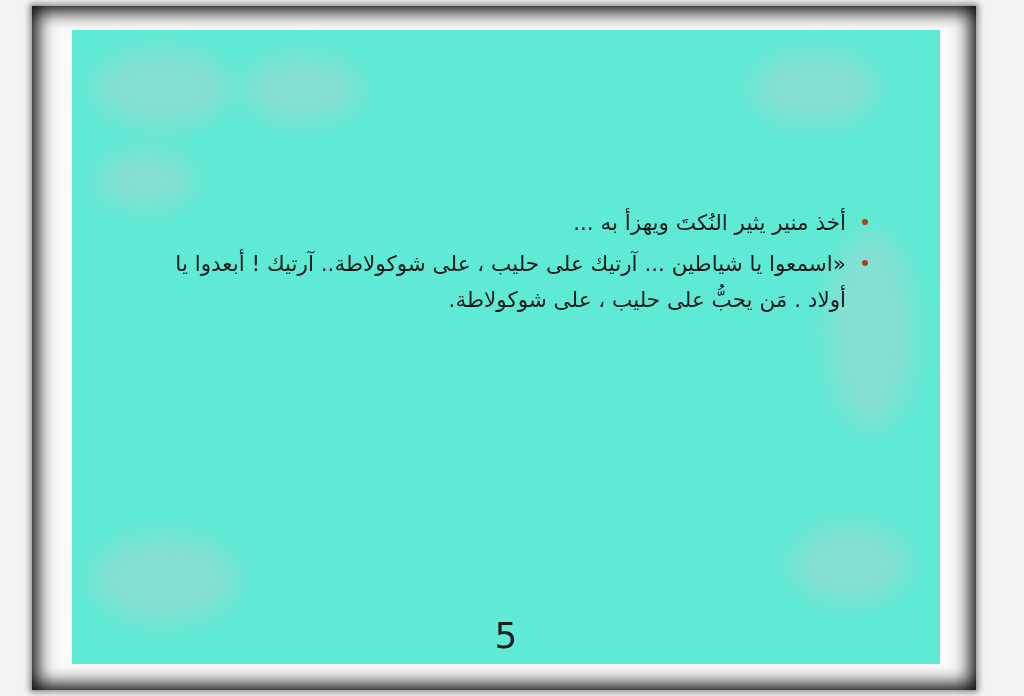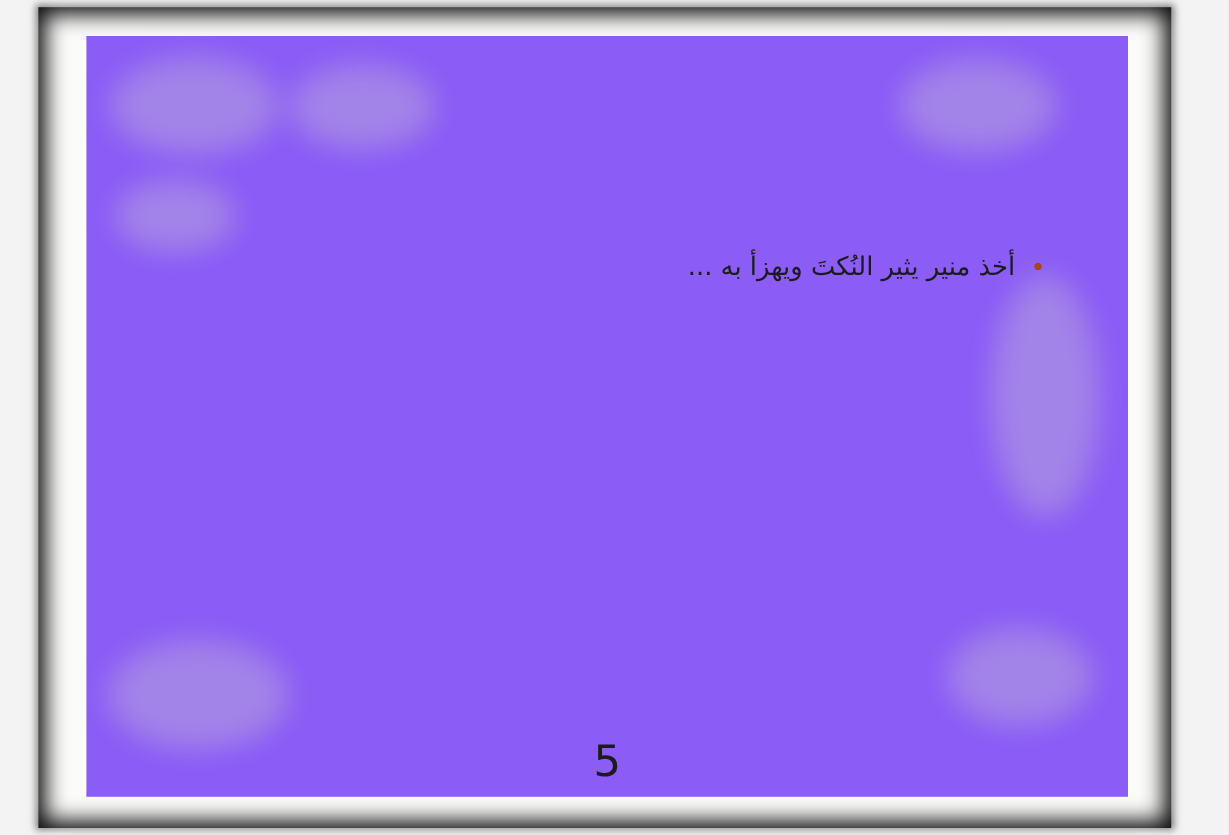--- a/index.html
+++ b/index.html
@@ -44,21 +44,21 @@
     filter: blur(9px);
   }
 
   
   .paper {
     position: absolute;
     left: 72px;
     top: 30px;
     width: 868px;
     height: 634px;
-    background: #8b5cf6;
+    background: #5eead4;
   }
 
   
   .mottle {
     position: absolute;
     border-radius: 50%;
     background: rgba(205,205,205,0.35);
     filter: blur(12px);
   }
   .m1 { left: 20px;  top: 18px;  width: 140px; height: 80px; }
@@ -128,18 +128,19 @@
     <div class="mottle m2"></div>
     <div class="mottle m3"></div>
     <div class="mottle m4"></div>
     <div class="mottle m5"></div>
     <div class="mottle m6"></div>
     <div class="mottle m7"></div>
 
     <div class="page-body">
       <ul class="bullets">
         <li>أخذ منير يثير النُكتَ ويهزأ به ...</li>
+        <li>«اسمعوا يا شياطين ... آرتيك على حليب ، على شوكولاطة.. آرتيك ! أبعدوا يا أولاد . مَن يحبُّ على حليب ، على شوكولاطة.</li>
       </ul>
     </div>
 
     <div class="page-number">5</div>
   </div>
 </div>
 
 </body></html>

